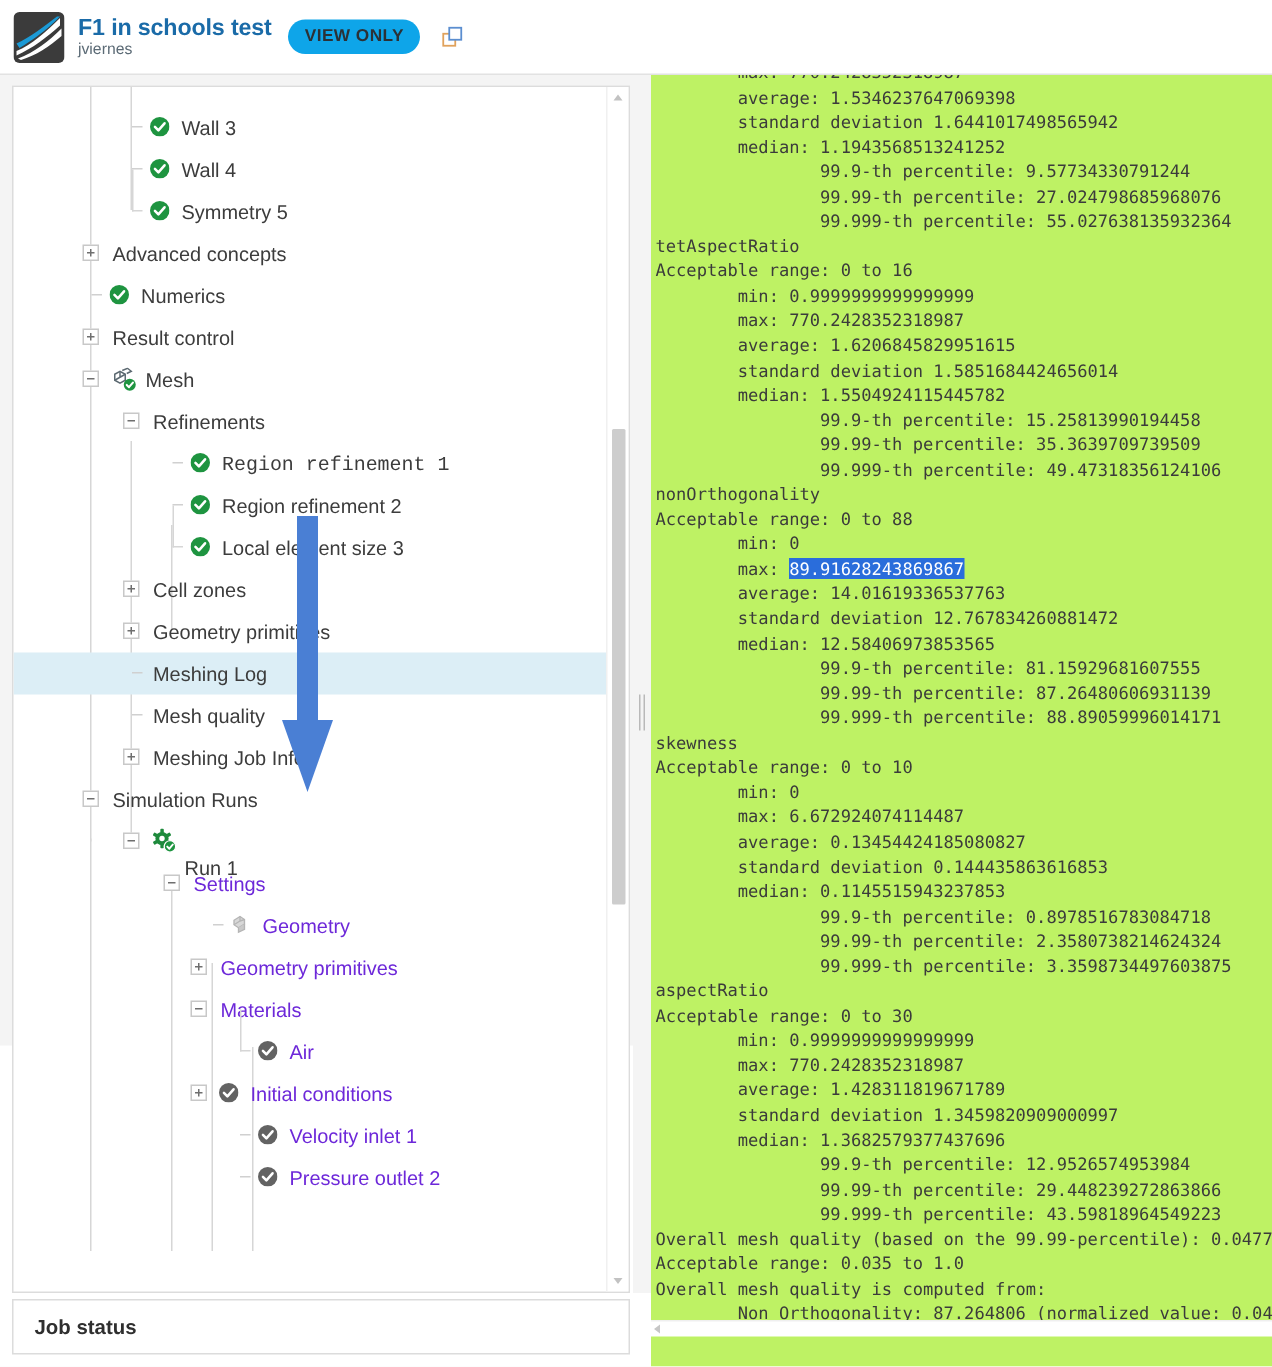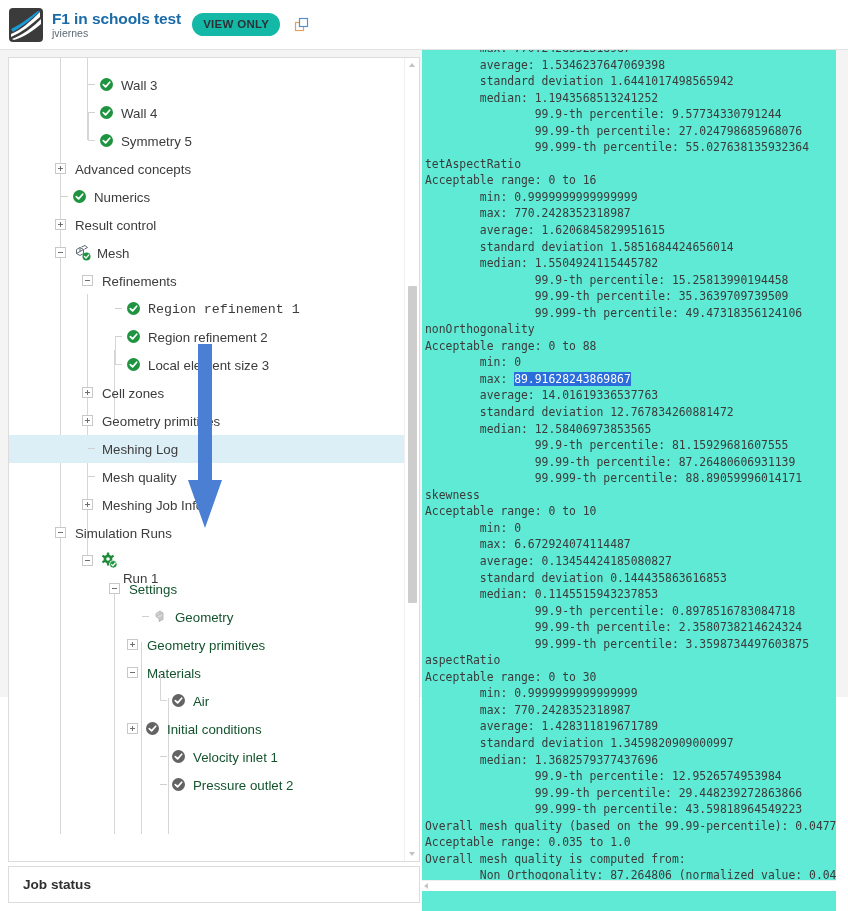--- a/index.html
+++ b/index.html
@@ -19,21 +19,21 @@
     display: flex; align-items: center; padding-left: 9px;
   }
   .logo { width: 34px; height: 34px; flex: 0 0 34px; margin-right: 9px; }
   .title-block { display: flex; flex-direction: column; justify-content: center; }
   .proj-title {
     font-size: 15.5px; font-weight: bold; color: #1a6ba8;
     line-height: 17px; letter-spacing: -0.1px;
   }
   .proj-owner { font-size: 10.5px; color: #5c6b76; line-height: 13px; }
   .view-only {
-    margin-left: 11px; background: #14b8a6; color: #2b3136;
+    margin-left: 11px; background: #0ea5e9; color: #2b3136;
     font-size: 11.5px; font-weight: bold; letter-spacing: .3px;
     padding: 5px 11px 6px; border-radius: 13px; white-space: nowrap;
   }
   .copy-icon { margin-left: 14px; width: 16px; height: 16px; }
 
   
   .tree-panel {
     position: absolute; left: 8px; top: 57px; width: 412px; height: 805px;
     background: #ffffff; border: 1px solid #dcdcdc; overflow: hidden;
   }
@@ -46,22 +46,22 @@
   .splitter .grip {
     position: absolute; left: 3px; top: 406px; width: 6px; height: 24px;
   }
   .splitter .grip i {
     position: absolute; top: 0; width: 1px; height: 24px; background: #b9b9b9; display:block;
   }
   .splitter .grip i:nth-child(1) { left: 1px; }
   .splitter .grip i:nth-child(2) { left: 4px; }
 
   .log-panel {
-    position: absolute; left: 422px; top: 50px; width: 414px; height: 861px;
-    background: #5eead4; overflow: hidden;
+    position: absolute; left: 434px; top: 50px; width: 414px; height: 861px;
+    background: #bef264; overflow: hidden;
   }
   .log-inner {
     position: absolute; left: 0; top: -10px; width: 414px;
     font-family: "DejaVu Sans Mono", "Liberation Mono", monospace;
     font-size: 11.4px; line-height: 16.55px; color: #3b3b3b;
     white-space: pre; padding-left: 3px;
   }
   .log-line { height: 16.55px; }
   .sel { background: #2a6ddb; color: #ffffff; }
   .log-hscroll {
@@ -73,21 +73,21 @@
     width: 0; height: 0; border-top: 3.5px solid transparent;
     border-bottom: 3.5px solid transparent; border-right: 4px solid #c6c6c6;
   }
 
   
   .row {
     position: relative; height: 28px; display: flex; align-items: center;
     font-size: 13.3px; color: #3c3c3c; white-space: nowrap;
   }
   .row.selected { background: #dceef6; }
-  .row.dim { color: #14532d; }
+  .row.dim { color: #6d28d9; }
 
   .twisty {
     position: absolute; width: 11px; height: 11px; border: 1px solid #c8c8c8;
     background: #ffffff; top: 8px;
   }
   .twisty::before {
     content: ""; position: absolute; left: 2px; top: 4px; width: 5px; height: 1px; background: #6f6f6f;
   }
   .twisty.plus::after {
     content: ""; position: absolute; left: 4px; top: 2px; width: 1px; height: 5px; background: #6f6f6f;

